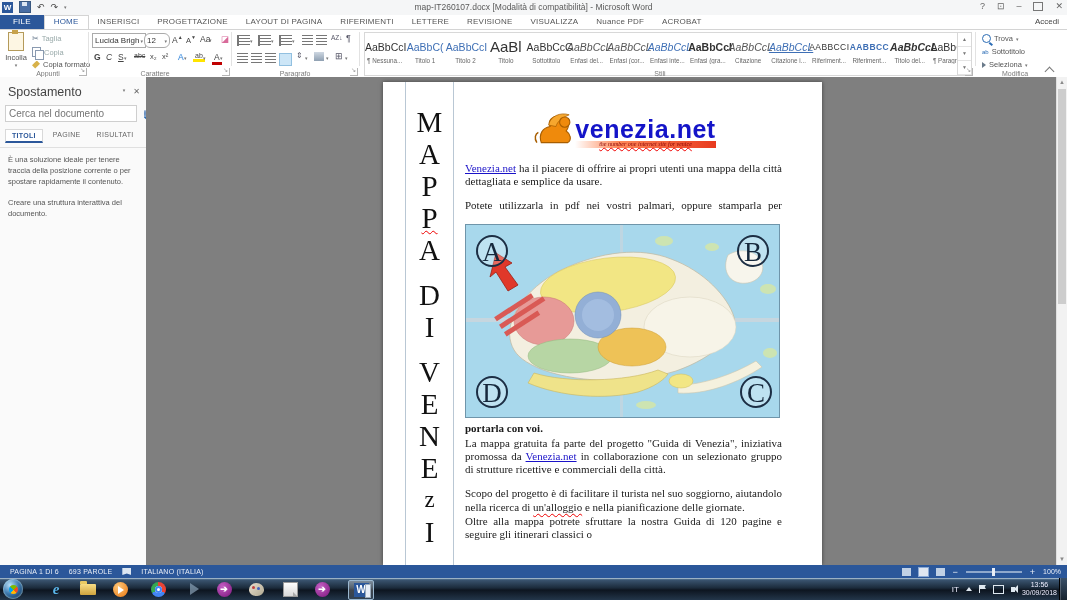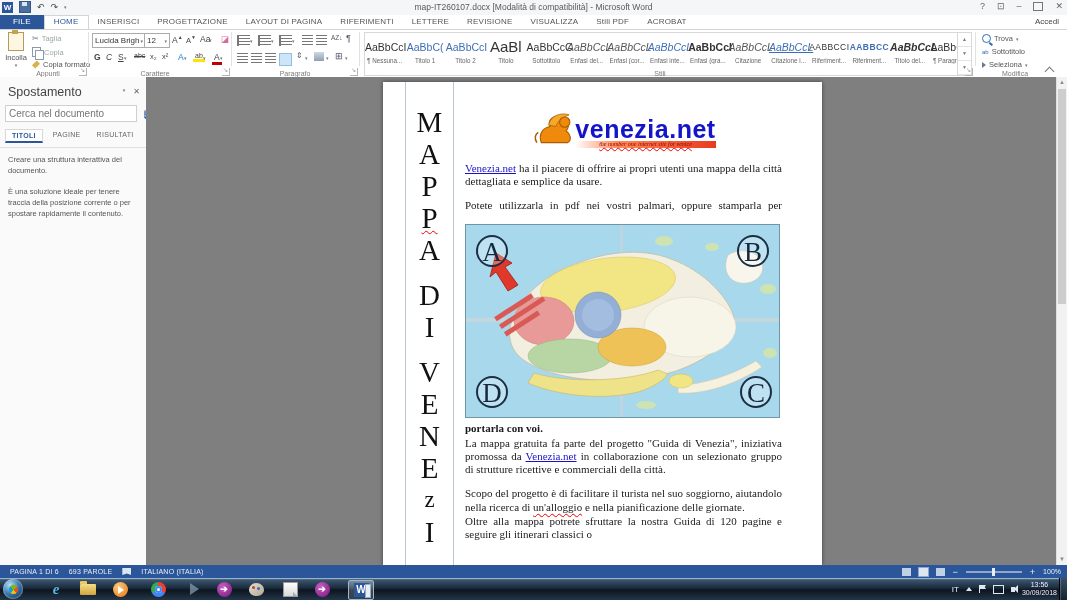--- a/index.html
+++ b/index.html
@@ -188,21 +188,21 @@
 
     <div class="rtab file">FILE</div>
         <div class="rtab active">HOME</div>
         <div class="rtab">INSERISCI</div>
         <div class="rtab">PROGETTAZIONE</div>
         <div class="rtab">LAYOUT DI PAGINA</div>
         <div class="rtab">RIFERIMENTI</div>
         <div class="rtab">LETTERE</div>
         <div class="rtab">REVISIONE</div>
         <div class="rtab">VISUALIZZA</div>
-        <div class="rtab">Stili PDF</div>
+        <div class="rtab">Nuance PDF</div>
         <div class="rtab">ACROBAT</div>
       </div>
     <div id="signin">Accedi</div>
   </div>
 
   <div id="ribbon">
 
     <div class="paste-big">
       <span class="clip-icon"></span>
       <span>Incolla</span>
@@ -221,21 +221,21 @@
         <span>Copia formato</span>
     </div>
     <div class="grp-label" style="left:18px;width:60px;">Appunti</div>
     <div class="launcher" style="left:79px;">↘</div>
     <div class="grp-sep" style="left:88px;"></div>
 
     <div class="abs combo" style="left:92px;top:3px;width:48px;">
       <span>Lucida Brigh</span>
         <span class="dd">▾</span>
     </div>
-    <div class="abs combo" style="left:144px;top:3px;width:20px;">
+    <div class="abs combo" style="left:144px;top:3px;width:20px;border-radius:6px;">
       <span>12</span>
         <span class="dd">▾</span>
     </div>
     <span class="abs fbtn" style="left:170px;top:4px;">A<sup style="font-size:5px">▲</sup></span>
     <span class="abs fbtn" style="left:184px;top:4px;font-size:7.5px;">A<sup style="font-size:5px">▼</sup></span>
     <span class="abs fbtn" style="left:198px;top:4px;">Aa</span>
     <span class="abs dd" style="left:209px;top:7px;">▾</span>
     <span class="abs fbtn" style="left:219px;top:4px;color:#d86a9a;">◪</span>
     <span class="abs fbtn" style="left:92px;top:22px;"><b>G</b></span>
     <span class="abs fbtn" style="left:104px;top:22px;"><i>C</i></span>
@@ -395,22 +395,22 @@
     </div>
     <div class="navtabs">
 
     <div class="navtab active">TITOLI</div>
         <div class="navtab">PAGINE</div>
         <div class="navtab">RISULTATI</div>
       </div>
     <div class="abs" style="left:0;top:70px;width:146px;height:1px;background:#e0e0e0;"></div>
     <div class="navbody">
 
-    <p>Creare una struttura interattiva del documento.</p>
-        <p>È una soluzione ideale per tenere traccia della posizione corrente o per spostare rapidamente il contenuto.</p>
+    <p>È una soluzione ideale per tenere traccia della posizione corrente o per spostare rapidamente il contenuto.</p>
+        <p>Creare una struttura interattiva del documento.</p>
       </div>
   </div>
 
   <div id="docarea">
     <div id="page">
       <div class="colrule" style="left:22px;"></div>
       <div class="colrule" style="left:70px;"></div>
 
       <div id="vletters">
 

